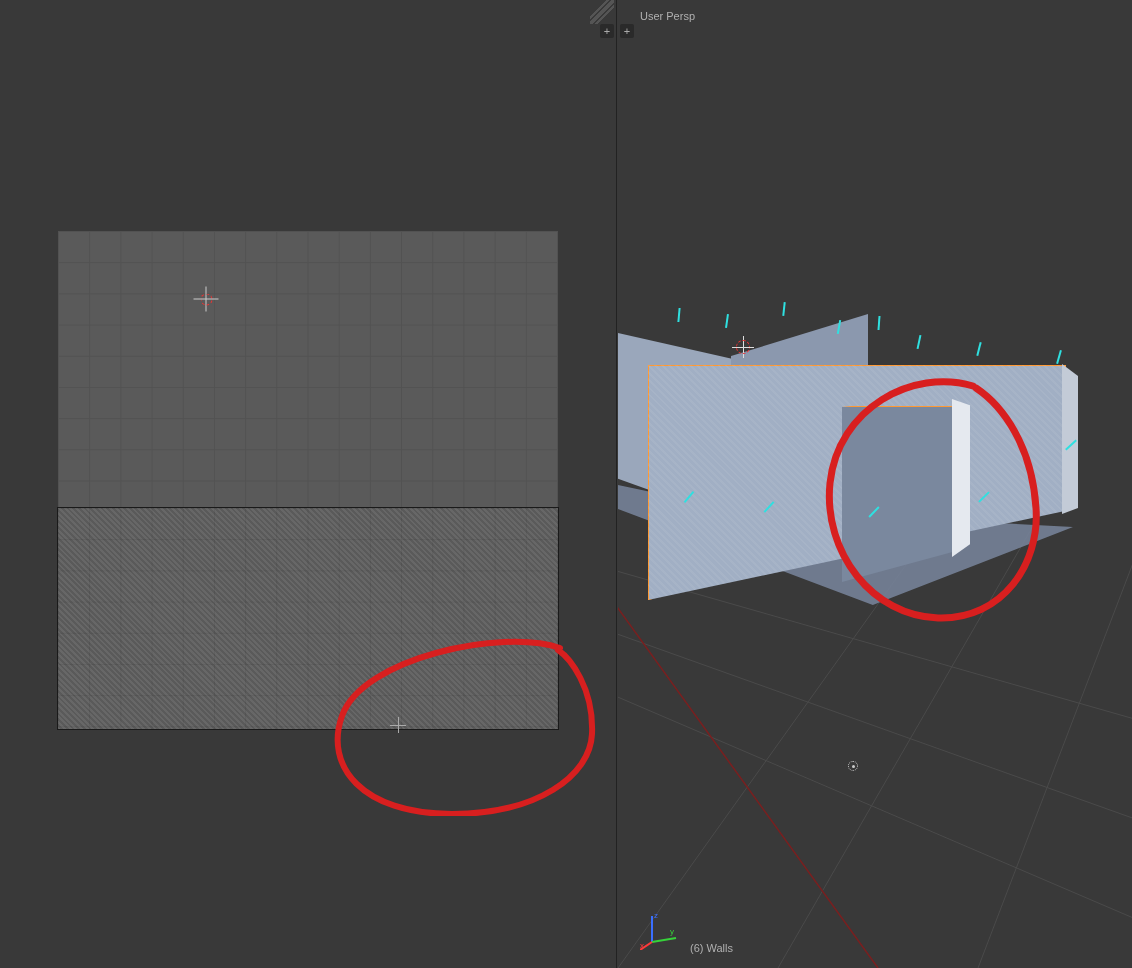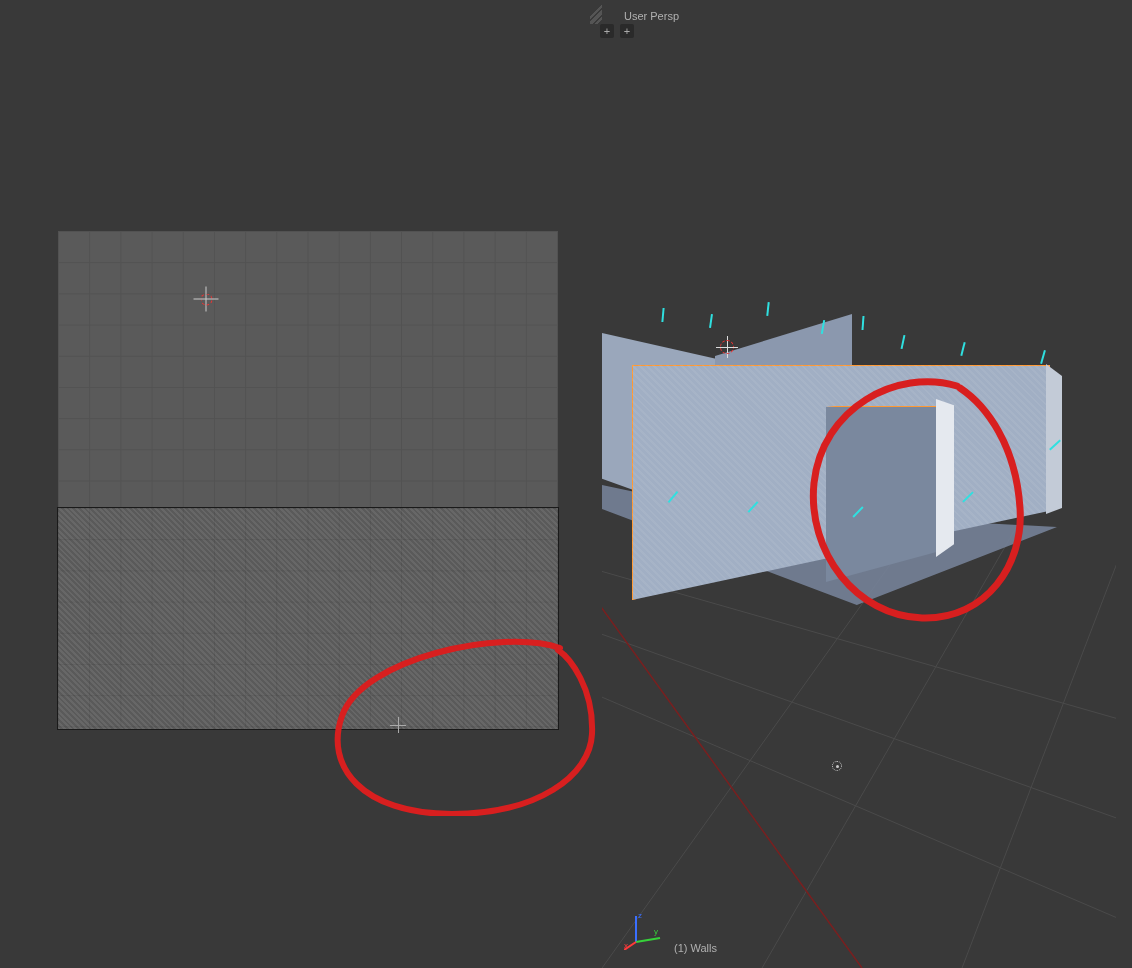--- a/index.html
+++ b/index.html
@@ -21,21 +21,21 @@
     background: #393939;
   }
   .panel-left {
     left: 0;
     top: 0;
     width: 617px;
     height: 968px;
     border-right: 1px solid #222;
   }
   .panel-right {
-    left: 602px;
+    left: 618px;
     top: 0;
     width: 514px;
     height: 968px;
   }
   
   .corner-widget {
     position: absolute;
     top: 0;
     right: -12px;
     width: 24px;
@@ -363,16 +363,16 @@
 
     <svg class="axis-gizmo" viewBox="0 0 40 40">
       <line x1="12" y1="32" x2="12" y2="6" stroke="#3a6fff" stroke-width="2"></line>
       <line x1="12" y1="32" x2="36" y2="28" stroke="#36d23a" stroke-width="2"></line>
       <line x1="12" y1="32" x2="0" y2="40" stroke="#ff3a3a" stroke-width="2"></line>
       <text x="14" y="8" fill="#3a6fff" font-size="8">z</text>
       <text x="30" y="24" fill="#36d23a" font-size="8">y</text>
       <text x="0" y="38" fill="#ff3a3a" font-size="8">x</text>
     </svg>
 
-    <div class="object-label">(1) Walls</div>
+    <div class="object-label">(6) Walls</div>
   </div>
 
 </div>
 
 </body></html>

